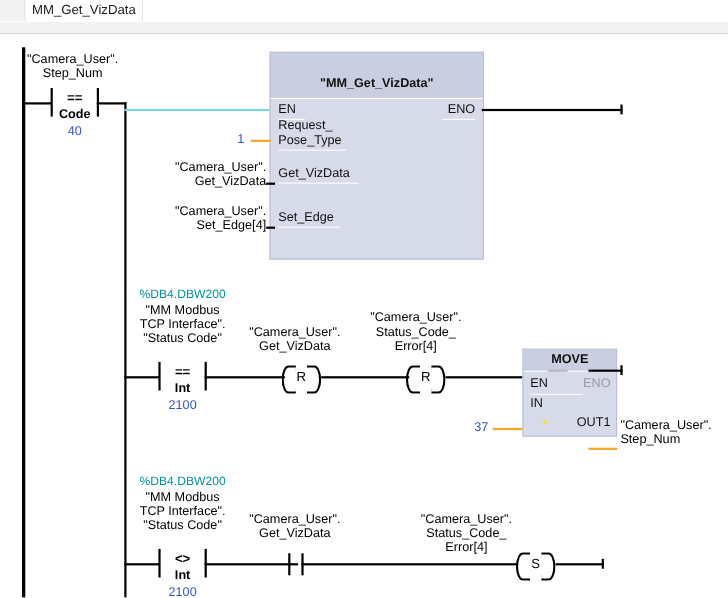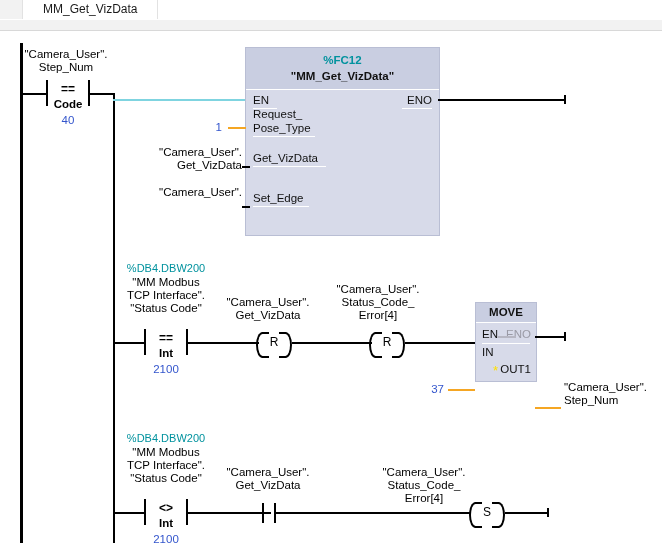--- a/index.html
+++ b/index.html
@@ -14,21 +14,21 @@
     -webkit-font-smoothing:antialiased;
   }
   
   #titlebar{
     position:absolute;left:0;top:0;width:662px;height:20px;
     background:#ffffff;
     border-bottom:1px solid #cfcfcf;
   }
   #titlebar .tab{
     position:absolute;left:22px;top:0;height:19px;line-height:19px;
-    padding:0 20px;
+    padding:0 6px;
     font-size:12px;color:#1a1a1a;
     background:#ffffff;
     border-left:1px solid #e2e2e2;
     border-right:1px solid #e2e2e2;
   }
   #titlebar .leftstub{
     position:absolute;left:0;top:0;width:22px;height:19px;
     background:#f2f2f2;border-right:1px solid #e2e2e2;
   }
   #subbar{
@@ -130,21 +130,20 @@
 
   <div class="wire h" style="left:21px;top:62px;width:26px;"></div>
   <div class="wire h" style="left:88px;top:62px;width:27px;"></div>
 
   <div class="wire v" style="left:113px;top:62px;height:450px;"></div>
 
   <div class="stub cy" style="left:113px;top:68px;width:133px;"></div>
 
   <div class="fb" style="left:245px;top:16px;width:193px;height:187px;">
     <div class="hd" style="height:41px;"></div>
-    <div class="name1" style="top:6px;">%FC12</div>
     <div class="name2" style="top:22px;">"MM_Get_VizData"</div>
 
     <div class="pin" style="left:7px;top:46px;">EN</div>
     <div class="sep" style="left:7px;top:60px;width:24px;"></div>
 
     <div class="pin right" style="right:7px;top:46px;width:60px;">ENO</div>
     <div class="sep" style="right:7px;top:60px;width:30px;"></div>
 
     <div class="pin" style="left:7px;top:60px;">Request_</div>
     <div class="pin" style="left:7px;top:74px;">Pose_Type</div>
@@ -158,20 +157,21 @@
   </div>
 
   <div class="lbl r konst" style="left:180px;top:90px;width:42px;">1</div>
   <div class="stub or" style="left:228px;top:96px;width:18px;"></div>
 
   <div class="lbl r" style="left:120px;top:115px;width:122px;">"Camera_User".</div>
   <div class="lbl r" style="left:120px;top:128px;width:122px;">Get_VizData</div>
   <div class="stub" style="left:242px;top:135px;width:8px;"></div>
 
   <div class="lbl r" style="left:120px;top:155px;width:122px;">"Camera_User".</div>
+  <div class="lbl r" style="left:120px;top:168px;width:122px;">Set_Edge[4]</div>
   <div class="stub" style="left:242px;top:175px;width:8px;"></div>
 
   <div class="wire h" style="left:438px;top:68px;width:128px;"></div>
   <div class="endtick" style="left:564px;top:64px;"></div>
 
   <div class="lbl c addr" style="left:106px;top:231px;width:120px;">%DB4.DBW200</div>
   <div class="lbl c" style="left:106px;top:245px;width:120px;">"MM Modbus</div>
   <div class="lbl c" style="left:106px;top:258px;width:120px;">TCP Interface".</div>
   <div class="lbl c" style="left:106px;top:271px;width:120px;">"Status Code"</div>
 
@@ -200,21 +200,21 @@
   <div class="lbl c" style="left:318px;top:265px;width:120px;">Status_Code_</div>
   <div class="lbl c" style="left:318px;top:278px;width:120px;">Error[4]</div>
   <div class="coil" style="left:369px;top:301px;">
     <div class="pl"></div>
     <div class="pr"></div>
     <div class="t">R</div>
   </div>
 
   <div class="wire h" style="left:405px;top:311px;width:70px;"></div>
 
-  <div class="fb" style="left:475px;top:271px;width:60px;height:78px;">
+  <div class="fb" style="left:475px;top:286px;width:60px;height:78px;padding-left:24px;">
     <div class="hd" style="height:19px;"></div>
     <div class="name2" style="top:3px;">MOVE</div>
     <div class="pin" style="left:6px;top:25px;">EN</div>
     <div class="pin right dim" style="right:5px;top:25px;width:34px;">ENO</div>
     <div class="sep" style="left:6px;top:40px;width:48px;"></div>
     <div class="pin" style="left:6px;top:43px;">IN</div>
     <div class="star" style="left:17px;top:61px;">*</div>
     <div class="pin right" style="right:5px;top:60px;width:36px;">OUT1</div>
   </div>
 

